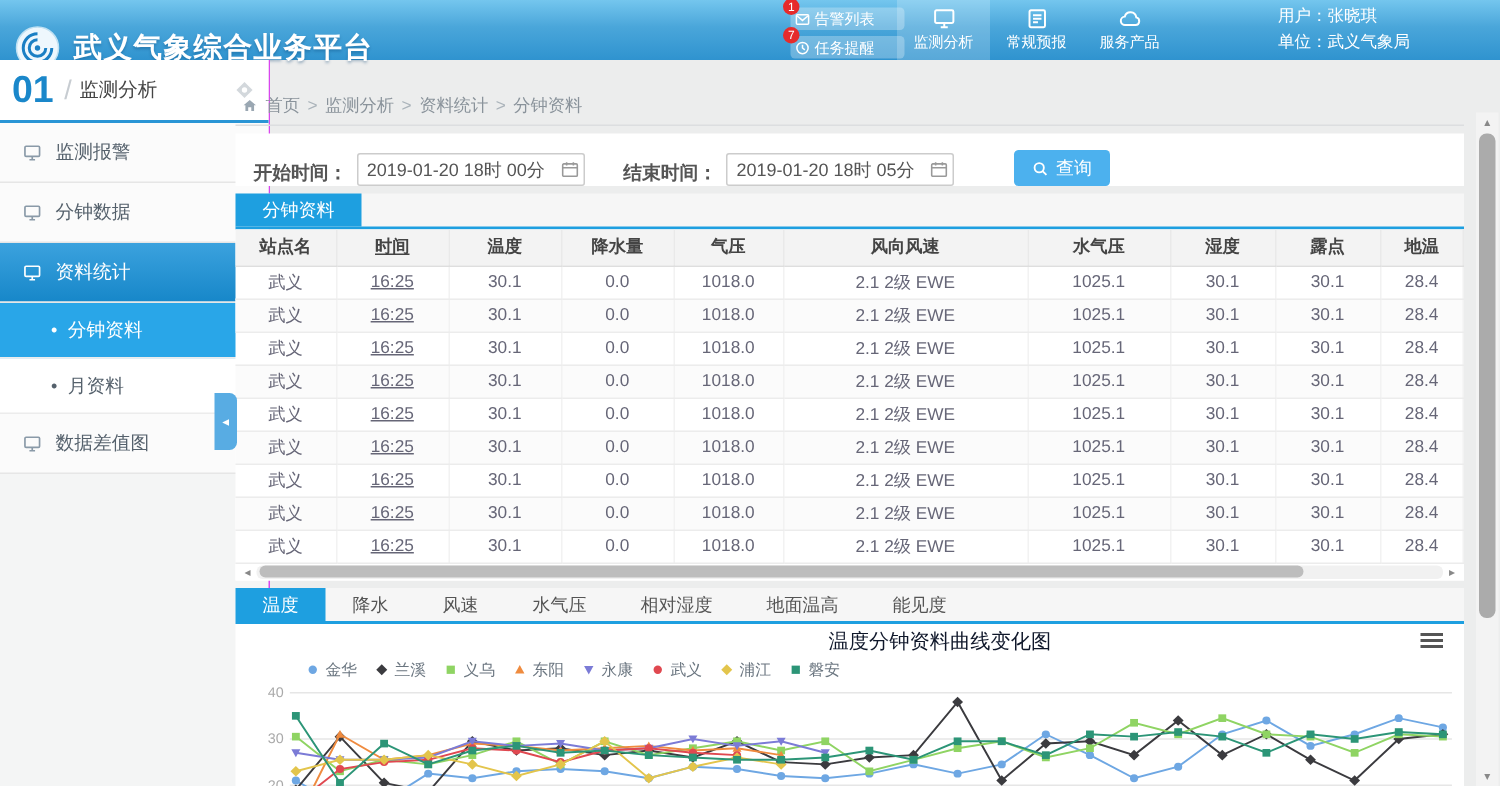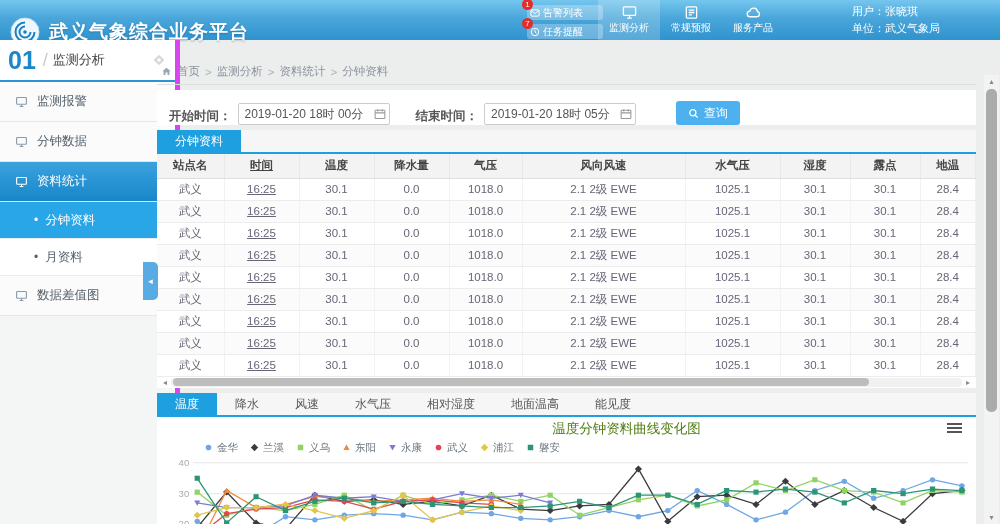--- a/index.html
+++ b/index.html
@@ -31,42 +31,42 @@
   .userinfo { position:absolute; left:852px; top:3px; color:#fff; font-size:11px; line-height:17px; white-space:nowrap; }
   .sysops { position:absolute; right:4px; top:3px; display:flex; flex-direction:column; align-items:flex-start; gap:4px; }
   .logout-btn { display:flex; align-items:center; gap:4px; background:#e8432d; color:#fff; font-size:11px;
     border:none; border-radius:3px; height:15px; padding:0 8px; cursor:pointer; }
   .sys-link { display:flex; align-items:center; gap:4px; color:#fff; font-size:11px; cursor:pointer; }
 
   
   .frame { position:absolute; top:40px; left:0; width:1000px; height:484px; }
 
   
-  .sidebar { position:absolute; left:0; top:0; width:180px; height:484px; background:#f4f5f5; border-right:5px solid #d946ef; }
+  .sidebar { position:absolute; left:0; top:0; width:180px; height:484px; background:#f4f5f5; border-right:1px solid #d946ef; }
   .side-head { height:42px; background:#fff; border-bottom:2px solid #2a95d5; display:flex; align-items:center; padding:0 8px; }
   .side-index { font-size:25px; font-weight:bold; color:#1a87ca; }
   .side-slash { color:#c7ccd1; font-size:18px; margin:0 5px 0 7px; }
   .side-title { font-size:13px; color:#444; flex:1; }
   .menu-item { position:relative; height:40px; background:#fbfbfb; border-bottom:1px solid #e6e6e6;
     display:flex; align-items:center; gap:9px; padding:0 10px 0 15px; font-size:12.5px; color:#55616c; cursor:pointer; }
   .menu-item svg { width:13px; height:12px; color:#8a9aa8; }
   .menu-item .chev { margin-left:auto; color:#9aa6b0; font-size:10px; }
   .menu-item.active { background:linear-gradient(180deg,#3ba2de,#1787c9); color:#fff; }
   .menu-item.active svg { color:#fff; }
   .menu-item.active .chev { color:#fff; }
   .sub-item { height:37px; display:flex; align-items:center; gap:7px; padding-left:34px; font-size:12.5px;
     background:#fff; color:#55616c; border-bottom:1px solid #ececec; cursor:pointer; }
   .sub-item .dot { font-size:12px; }
   .sub-item.active { background:#29a6e8; color:#fff; }
   .collapse-handle { position:absolute; left:143px; top:222px; width:15px; height:38px; background:#58ace3;
     border-radius:0 5px 5px 0; color:#fff; font-size:9px; display:flex; align-items:center; justify-content:center;
     cursor:pointer; z-index:5; }
 
   
-  .content { position:absolute; left:151px; top:16px; width:833px; height:416px; padding:3px 8px 0 6px; }
+  .content { position:absolute; left:151px; top:0; width:833px; height:416px; padding:18px 8px 0 6px; }
 
   .breadcrumb { height:26px; display:flex; align-items:center; gap:5px; font-size:11.5px; color:#8a939b;
     border-bottom:1px solid #dcdee0; padding-left:4px; }
   .breadcrumb svg { width:11px; height:11px; color:#9aa7b2; }
   .crumb { cursor:pointer; }
   .crumb-sep { color:#aab3ba; }
 
   .filters { margin-top:5px; background:#fff; height:35px; display:flex; align-items:flex-end; padding-left:12px; }
   .filter-label { font-size:12.5px; font-weight:bold; color:#555; }
   .date-input { position:relative; margin:0 26px 0 6px; }
@@ -94,21 +94,21 @@
   th:nth-child(7),td:nth-child(7){width:95px;} th:nth-child(8),td:nth-child(8){width:70px;}
   th:nth-child(9),td:nth-child(9){width:70px;}
 
   .hscroll { height:11px; background:#fff; display:flex; align-items:center; padding:0 2px; }
   .hs-arrow { width:12px; font-size:8px; color:#888; text-align:center; cursor:pointer; }
   .hs-track { flex:1; height:9px; background:#f1f1f1; border-radius:4px; position:relative; }
   .hs-thumb { position:absolute; left:2px; top:0.5px; width:88%; height:8px; background:#bdbdbd; border-radius:4px; cursor:pointer; }
 
   .chart-panel { margin-top:5px; background:#fff; }
   .chart-head { position:relative; height:22px; }
-  .chart-title { text-align:center; padding-left:120px; font-size:13.5px; color:#4d7c0f; line-height:24px; }
+  .chart-title { text-align:center; padding-left:120px; font-size:13.5px; color:#0f172a; line-height:24px; }
   .hamburger { position:absolute; right:14px; top:6px; width:15px; cursor:pointer; }
   .hamburger div { height:2px; background:#555; margin-bottom:2px; }
   .legend { display:flex; gap:11px; margin:2px 0 0 46px; align-items:center; }
   .legend-item { display:flex; align-items:center; gap:3px; font-size:10.5px; color:#6b7680; cursor:pointer; }
   #chart-svg { display:block; width:100%; height:90px; }
 
   
   .vscroll { position:absolute; left:984px; top:35px; bottom:0; width:15px; background:#f3f3f3; }
   .vs-arrow { height:13px; font-size:8px; color:#888; text-align:center; line-height:13px; cursor:pointer; }
   .vs-thumb { position:absolute; top:14px; left:2px; width:11px; height:72%; background:#ababab; border-radius:5px; cursor:pointer; }

